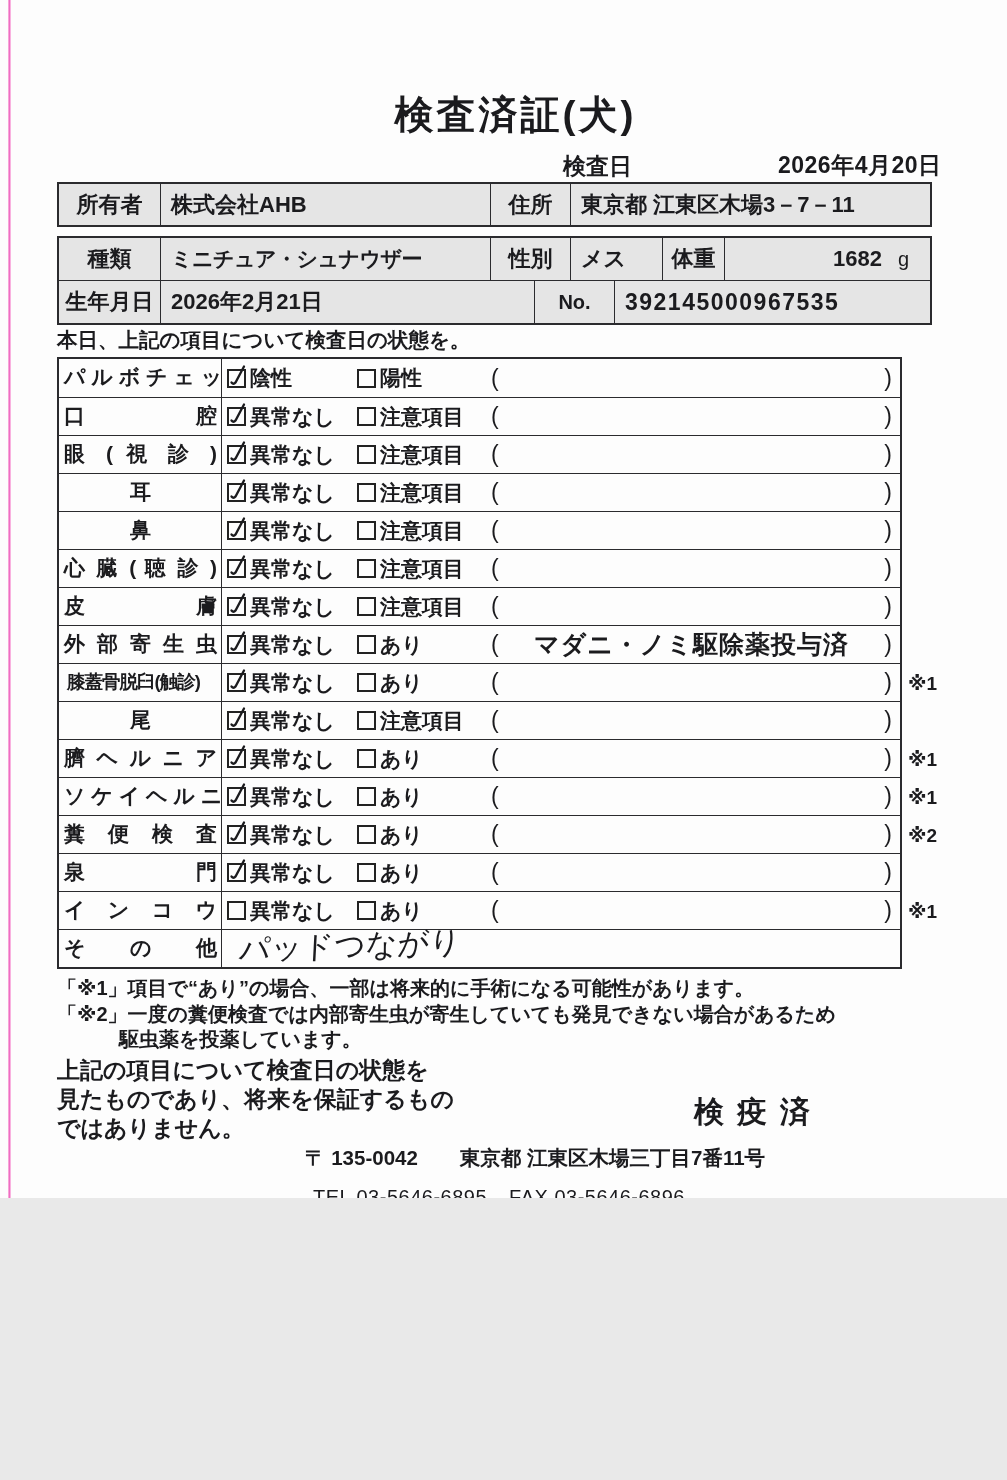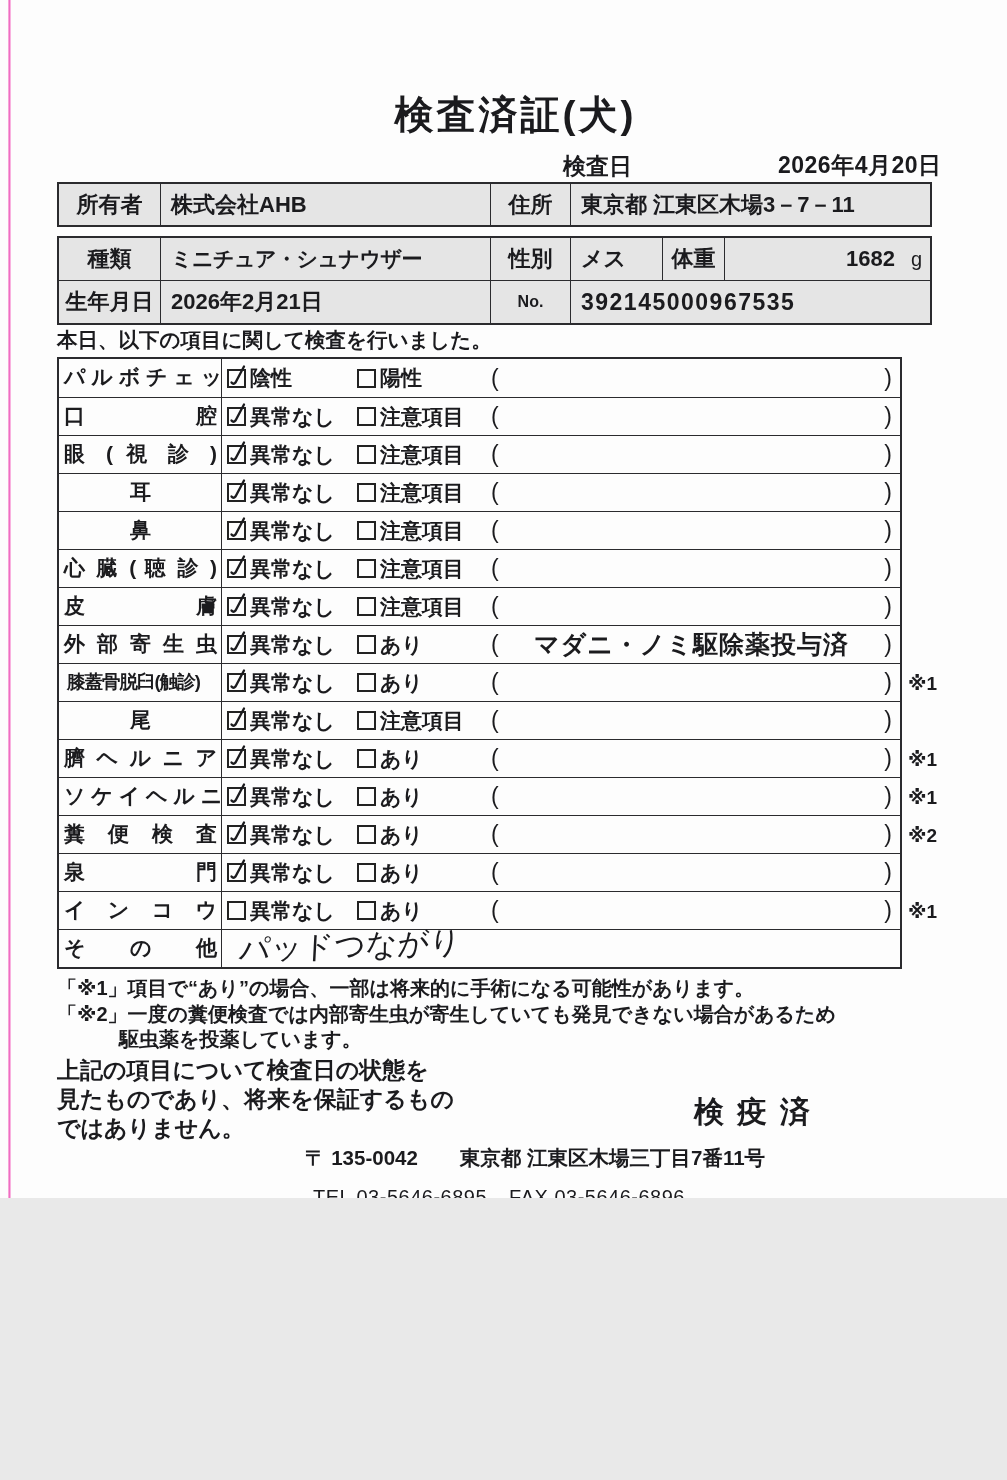--- a/index.html
+++ b/index.html
@@ -29,23 +29,23 @@
   .hcell.lab{justify-content:center;font-weight:600;}
   .hcell.val{padding-left:10px;font-weight:600;}
   .bl{border-left:1.6px solid #2b2b2e;}
   .w-lab1{width:101px;}
   .w-val1{width:330px;}
   .w-lab2{width:80px;}
   .w-flex{flex:1;}
   .w-sexval{width:92px;}
   .w-wlab{width:62px;}
   .breed{font-size:21px;letter-spacing:-.5px;}
-  .weight-cell{justify-content:flex-end;padding-right:8px;}
+  .weight-cell{justify-content:flex-end;padding-right:21px;}
   .weight-unit{margin-left:16px;font-size:20px;font-weight:400;}
-  .no-label{font-size:16px;font-weight:400;}
+  .no-label{font-size:20px;font-weight:400;margin-left:44px;}
   .no-value{font-size:23px;letter-spacing:1.5px;}
 
   .intro-line{top:326px;left:57px;font-size:20.5px;font-weight:600;}
 
   
   .cl-table{position:absolute;left:57px;top:357px;width:845px;
     border:2.2px solid #2b2b2e;box-sizing:border-box;background:#fdfdfd;}
   .cl-row{display:flex;height:38px;box-sizing:border-box;position:relative;align-items:stretch;}
   .cl-row + .cl-row{border-top:1.5px solid #2b2b2e;}
   .cl-label{width:163px;box-sizing:border-box;border-right:1.5px solid #2b2b2e;
@@ -120,21 +120,21 @@
       </div>
     </div>
     <div class="hrow">
       <div class="hcell lab w-lab1">生年月日</div>
       <div class="hcell val w-val1 bl">2026年2月21日</div>
       <div class="hcell lab w-lab2 bl no-label">No.</div>
       <div class="hcell val w-flex bl no-value">392145000967535</div>
     </div>
   </div>
 
-  <div class="abs intro-line">本日、以下の項目に関して検査を行いました。</div>
+  <div class="abs intro-line">本日、上記の項目について検査日の状態を。</div>
 
   <div class="cl-table" id="cl-table">
       <div class="cl-row">
       <div class="cl-label">パ ル ボ チ ェ ッ ク</div>
       <div class="cl-content">
         <span class="chk s1 checked">
           <span class="box">
             <svg class="tick" viewBox="0 0 21 27">
                 <path d="M4.5 19.5 Q6.5 22 8.5 19.5 L17 3.5"></path>
               </svg>

